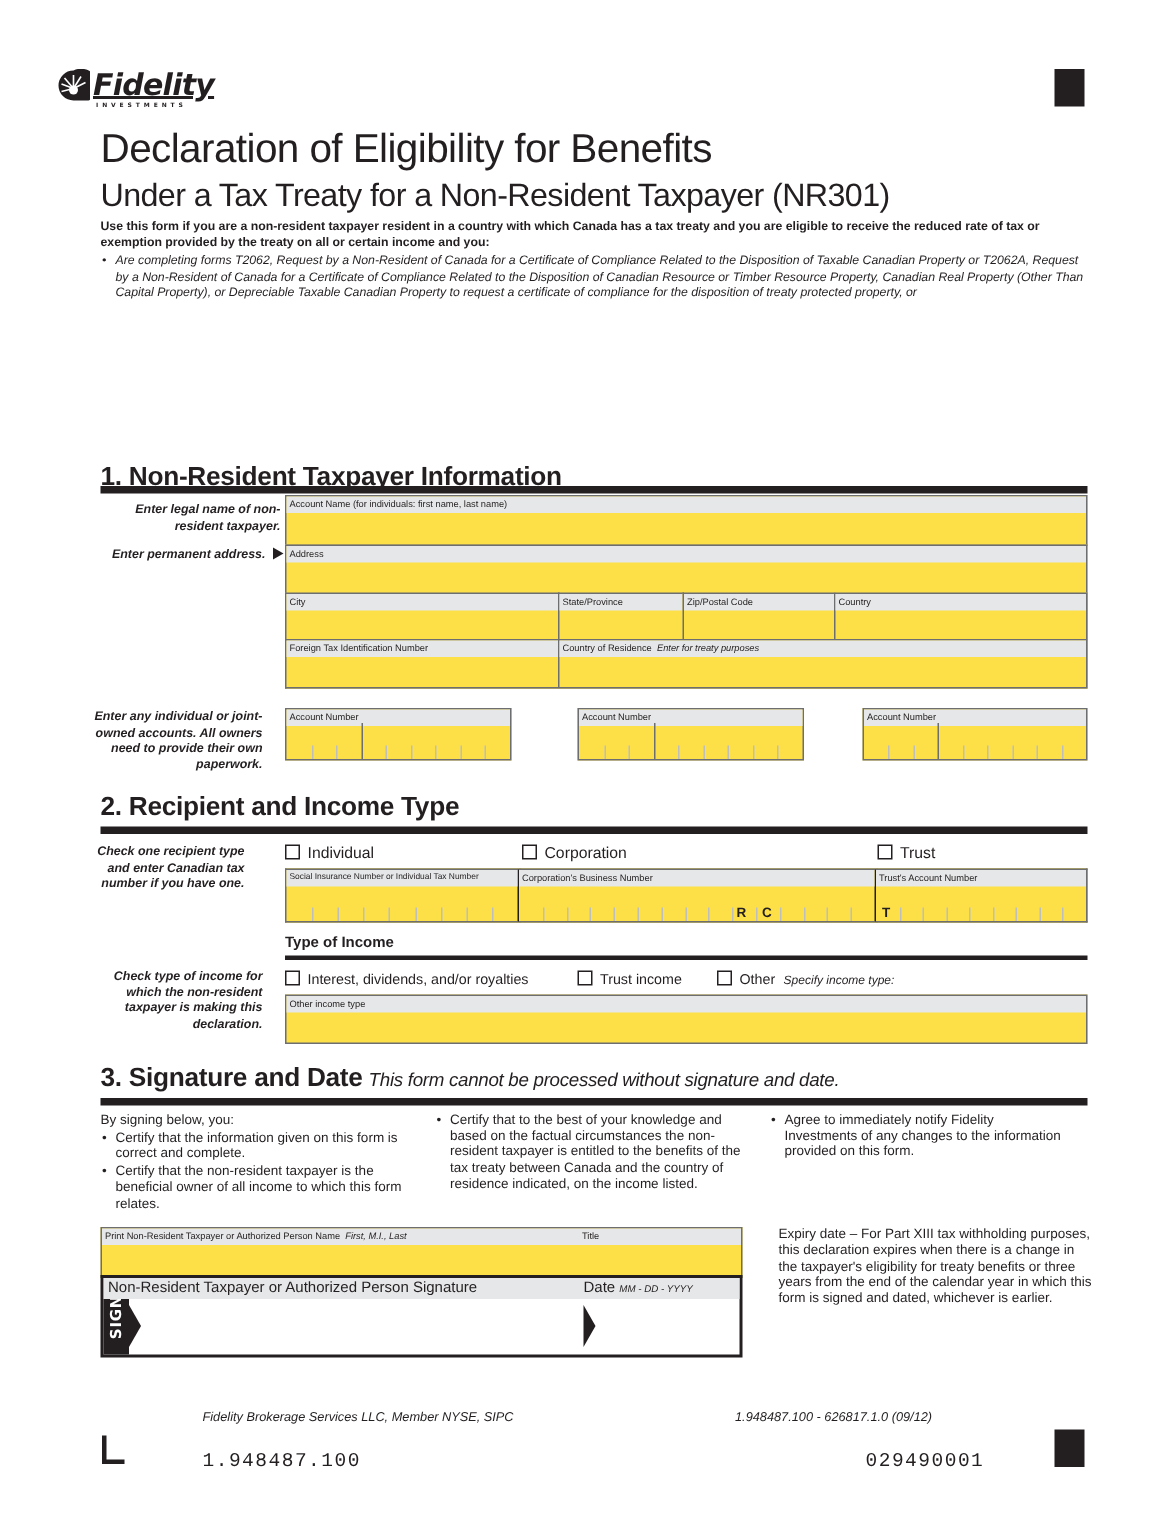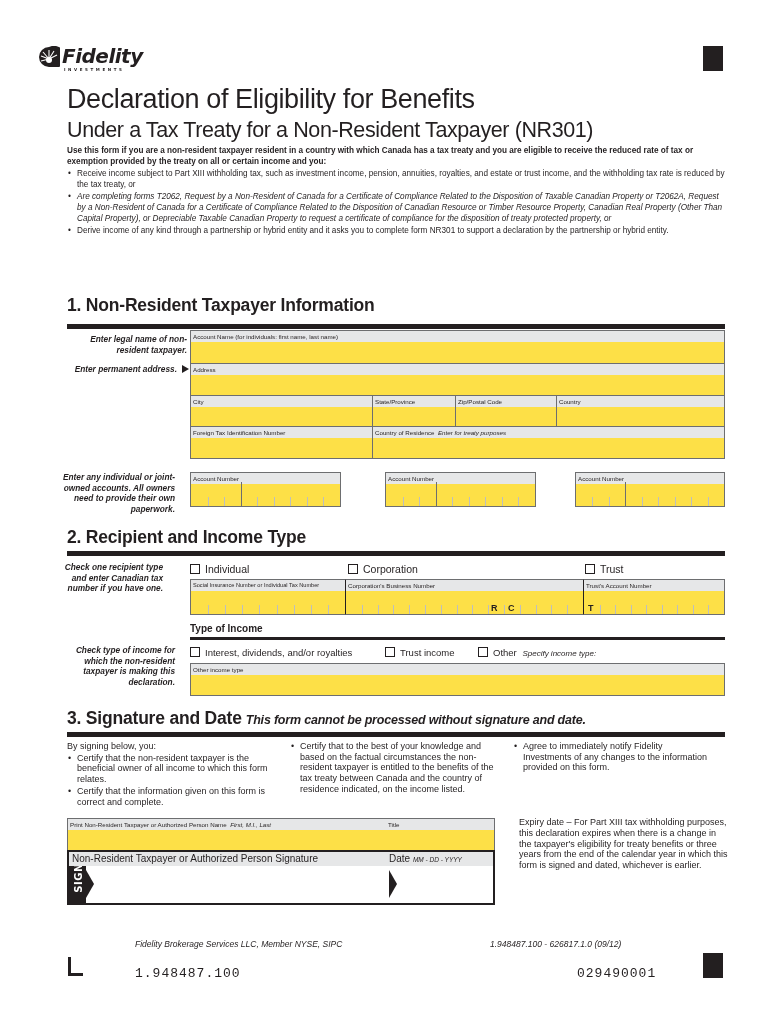--- a/index.html
+++ b/index.html
@@ -1,32 +1,32 @@
 <!DOCTYPE html>
 <html><head>
 <meta charset="utf-8">
 <style>
   * { box-sizing: border-box; margin: 0; padding: 0; }
   body { width: 770px; height: 1024px; background: #fff; font-family: "DejaVu Sans", sans-serif; color: #231f20; position: relative; overflow: hidden; }
   .abs { position: absolute; }
   .logo { left: 38px; top: 46px; width: 135px; height: 28px; display: flex; align-items: flex-start; }
   .logo-mark { width: 22px; height: 22px; }
-  .logo-text { font-family: "DejaVu Sans", sans-serif; font-weight: bold; font-style: italic; font-size: 20px; letter-spacing: -0.5px; line-height: 20px; margin-left: 2px; }
+  .logo-text { font-family: "DejaVu Sans", sans-serif; font-weight: bold; font-style: italic; font-size: 20px; letter-spacing: -0.5px; line-height: 20px; margin-left: 2px; text-decoration: underline; }
   .logo-sub { position: absolute; left: 26px; top: 21px; font-size: 4px; letter-spacing: 2.6px; font-weight: bold; }
   .reg-mark { background: #231f20; }
   .title { left: 67px; top: 84px; font-size: 27px; font-family: "Liberation Sans", sans-serif; letter-spacing: -0.4px; color: #231f20; }
   .subtitle { left: 67px; top: 118px; font-size: 21.5px; font-family: "Liberation Sans", sans-serif; letter-spacing: -0.4px; color: #231f20; }
   .intro { left: 67px; top: 146px; width: 660px; font-size: 8.2px; line-height: 10.6px; font-family: "Liberation Sans", sans-serif; }
   .intro b { font-weight: bold; }
   .intro ul { list-style: none; margin-top: 2px; }
   .intro li { position: relative; padding-left: 10px; margin-bottom: 2px; }
   .intro li::before { content: "\2022"; position: absolute; left: 1px; }
   .intro .refer { margin-top: 1px; }
   .section-h { left: 67px; font-size: 17.5px; font-family: "Liberation Sans", sans-serif; font-weight: bold; letter-spacing: -0.2px; }
-  .section-h .note { font-weight: bold; font-style: italic; font-size: 12.5px; margin-left: 4px; }
+  .section-h .note { font-weight: normal; font-style: italic; font-size: 12.5px; margin-left: 4px; }
   .bar { left: 67px; width: 658px; height: 5px; background: #231f20; }
   .side-note { font-family: "Liberation Sans", sans-serif; font-style: italic; font-size: 8.3px; line-height: 10.6px; text-align: right; color: #231f20; font-weight: bold; }
   .arrow { display: inline-block; width: 0; height: 0; border-top: 4.5px solid transparent; border-bottom: 4.5px solid transparent; border-left: 7px solid #231f20; margin-left: 3px; vertical-align: -1px; }
   .field { position: absolute; border: 1px solid #6d6e70; background: #fde047; }
   .field .lbl { background: #e6e7e8; height: 11px; font-size: 6.2px; line-height: 11px; padding-left: 2px; font-family: "Liberation Sans", sans-serif; color: #231f20; white-space: nowrap; overflow: hidden; }
   .field .lbl i { font-style: italic; }
   .ticks { position: absolute; bottom: 0; height: 9px; width: 1px; background: #bcbec0; }
   .cb-row { font-family: "Liberation Sans", sans-serif; font-size: 10.5px; }
   .cb { display: inline-block; width: 10px; height: 10px; border: 1px solid #231f20; vertical-align: -1px; margin-right: 5px; }
   .sub-h { font-family: "Liberation Sans", sans-serif; font-size: 10px; font-weight: bold; }
@@ -66,27 +66,25 @@
 <div class="abs reg-mark" style="left:703px;top:46px;width:20px;height:25px;"></div>
 <div class="abs reg-mark" style="left:703px;top:953px;width:20px;height:25px;"></div>
 <div class="abs corner-l"></div>
 
 <div class="abs title">Declaration of Eligibility for Benefits</div>
 <div class="abs subtitle">Under a Tax Treaty for a Non-Resident Taxpayer (NR301)</div>
 
 <div class="abs intro">
   <p><b>Use this form if you are a non-resident taxpayer resident in a country with which Canada has a tax treaty and you are eligible to receive the reduced rate of tax or exemption provided by the treaty on all or certain income and you:</b></p>
   <ul>
-    <li>Receive income subject to Part XIII withholding tax, such as investment income, pension, annuities, royalties, and estate or trust income, and the withholding tax rate is reduced by the tax treaty, or</li>
     <li style="font-style:italic;"><span>Are completing forms T2062, Request by a Non-Resident of Canada for a Certificate of Compliance Related to the Disposition of Taxable Canadian Property or T2062A, Request by a Non-Resident of Canada for a Certificate of Compliance Related to the Disposition of Canadian Resource or Timber Resource Property, Canadian Real Property (Other Than Capital Property), or Depreciable Taxable Canadian Property to request a certificate of compliance for the disposition of treaty protected property, or</span></li>
-    <li>Derive income of any kind through a partnership or hybrid entity and it asks you to complete form NR301 to support a declaration by the partnership or hybrid entity.</li>
-  </ul>
-</div>
-
-<div class="abs section-h" style="top:295px;text-align:center;">1. Non-Resident Taxpayer Information</div>
+  </ul>
+</div>
+
+<div class="abs section-h" style="top:307px;text-align:center;">1. Non-Resident Taxpayer Information</div>
 <div class="abs bar" style="top:324px;"></div>
 
 <div class="abs side-note" style="left:60px;top:334px;width:127px;">
   <span>Enter legal name of non-resident taxpayer.</span><span class="arrow" style="position:absolute;right:-12px;top:2px;"></span>
 </div>
 <div class="abs side-note" style="left:60px;top:364px;width:117px;">
   <span>Enter permanent address.</span><span class="arrow" style="position:absolute;right:-12px;top:1px;"></span>
 </div>
 
 <div class="field" style="left:190px;top:330px;width:535px;height:34px;">
@@ -238,22 +236,22 @@
 </div>
 
 <div class="abs section-h" style="top:708px;">
   <span>3. Signature and Date</span><span class="note">This form cannot be processed without signature and date.</span>
 </div>
 <div class="abs bar" style="top:732px;"></div>
 
 <div class="abs sig-col" style="left:67px;top:741px;width:205px;">
   <div>By signing below, you:</div>
   <ul>
+    <li>Certify that the information given on this form is correct and complete.</li>
     <li>Certify that the non-resident taxpayer is the beneficial owner of all income to which this form relates.</li>
-    <li>Certify that the information given on this form is correct and complete.</li>
   </ul>
 </div>
 <div class="abs sig-col" style="left:290px;top:741px;width:205px;">
   <ul>
     <li style="margin-top:0;">Certify that to the best of your knowledge and based on the factual circumstances the non-resident taxpayer is entitled to the benefits of the tax treaty between Canada and the country of residence indicated, on the income listed.</li>
   </ul>
 </div>
 <div class="abs sig-col" style="left:513px;top:741px;width:200px;">
   <ul>
     <li style="margin-top:0;">Agree to immediately notify Fidelity Investments of any changes to the information provided on this form.</li>

